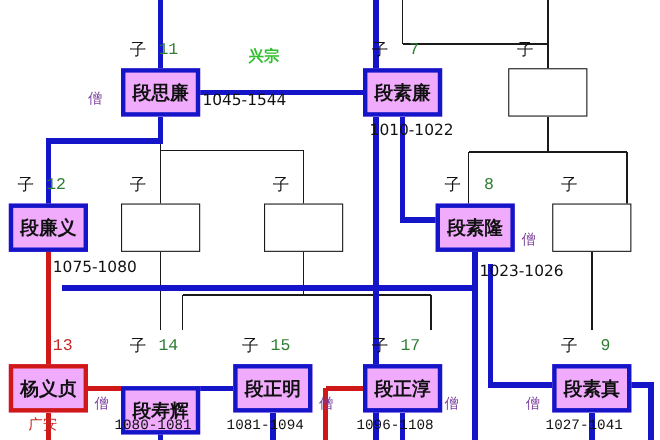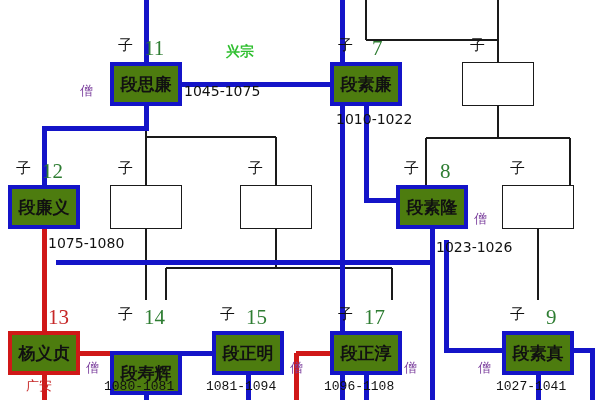--- a/index.html
+++ b/index.html
@@ -27,21 +27,21 @@
     height: 400px;
   }
   .node {
     position: absolute;
     box-sizing: border-box;
     display: flex;
     align-items: center;
     justify-content: center;
   }
   .node.person {
-    background: #4d7c0f;
+    background: #f0abfc;
     border: 4px solid #1414c8;
     font-size: 17px;
     font-weight: bold;
     color: #111111;
     letter-spacing: 0px;
   }
   .node.person.red {
     border-color: #d01818;
   }
   .node.blank {
@@ -50,25 +50,25 @@
   }
   .zi {
     position: absolute;
     font-size: 15px;
     color: #111111;
     font-weight: normal;
     line-height: 1;
   }
   .num {
     position: absolute;
-    font-size: 21px;
+    font-size: 15px;
     color: #2e7d32;
     font-weight: normal;
     line-height: 1;
-    font-family: Liberation Serif, serif;
+    font-family: Liberation Mono, monospace;
   }
   .num.red {
     color: #c62828;
   }
   .reign {
     position: absolute;
     font-size: 14px;
     color: #111111;
     white-space: nowrap;
     line-height: 1;
@@ -144,21 +144,21 @@
       <path d="M80 353 L110 353"></path>
       <path d="M44 375 L44 400"></path>
       <path d="M296 353 L330 353 M296 353 L296 400"></path>
     </g>
   </svg>
 
   <span class="zi" style="left:118px; top:38px;">子</span>
   <span class="num" style="left:144px; top:38px;">11</span>
   <span class="monk" style="left:80px; top:84px;">僧</span>
   <span class="temple" style="left:182px; top:44px;padding-left:44px;">兴宗</span>
-  <span class="reign" style="left:184px; top:84px;">1045-1075</span>
+  <span class="reign" style="left:184px; top:84px;">1045-1544</span>
   <div class="node person" style="left:110px; top:62px; width:72px; height:44px;">
     <span>段思廉</span>
   </div>
 
   <span class="zi" style="left:338px; top:38px;">子</span>
   <span class="num" style="left:372px; top:38px;">7</span>
   <span class="reign" style="left:336px; top:112px;">1010-1022</span>
   <div class="node person" style="left:330px; top:62px; width:72px; height:44px;">
     <span>段素廉</span>
   </div>

